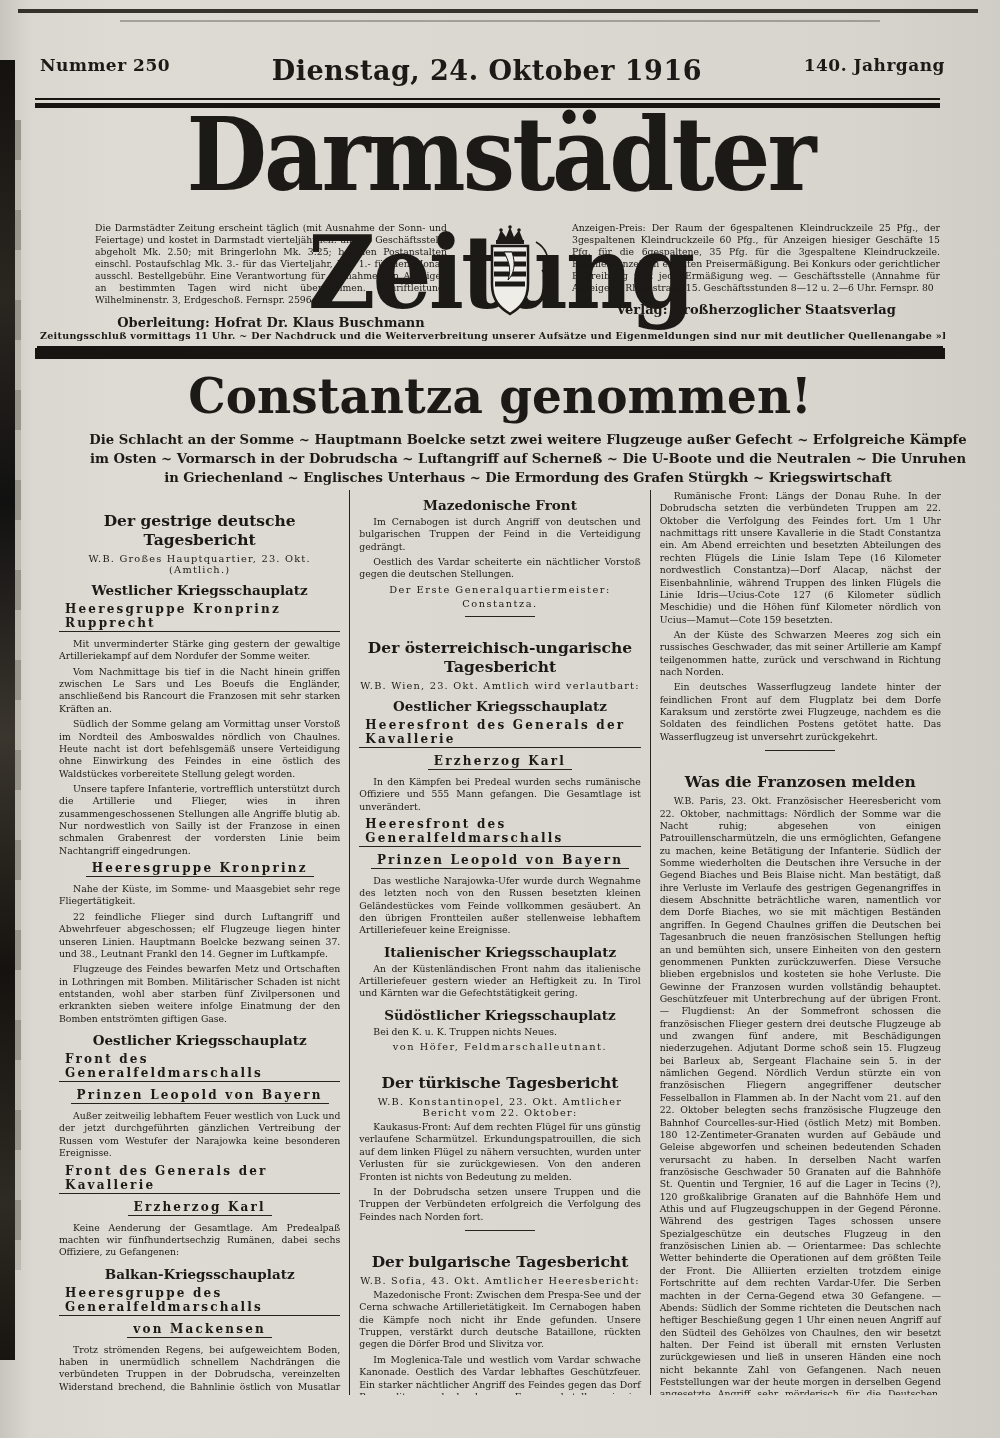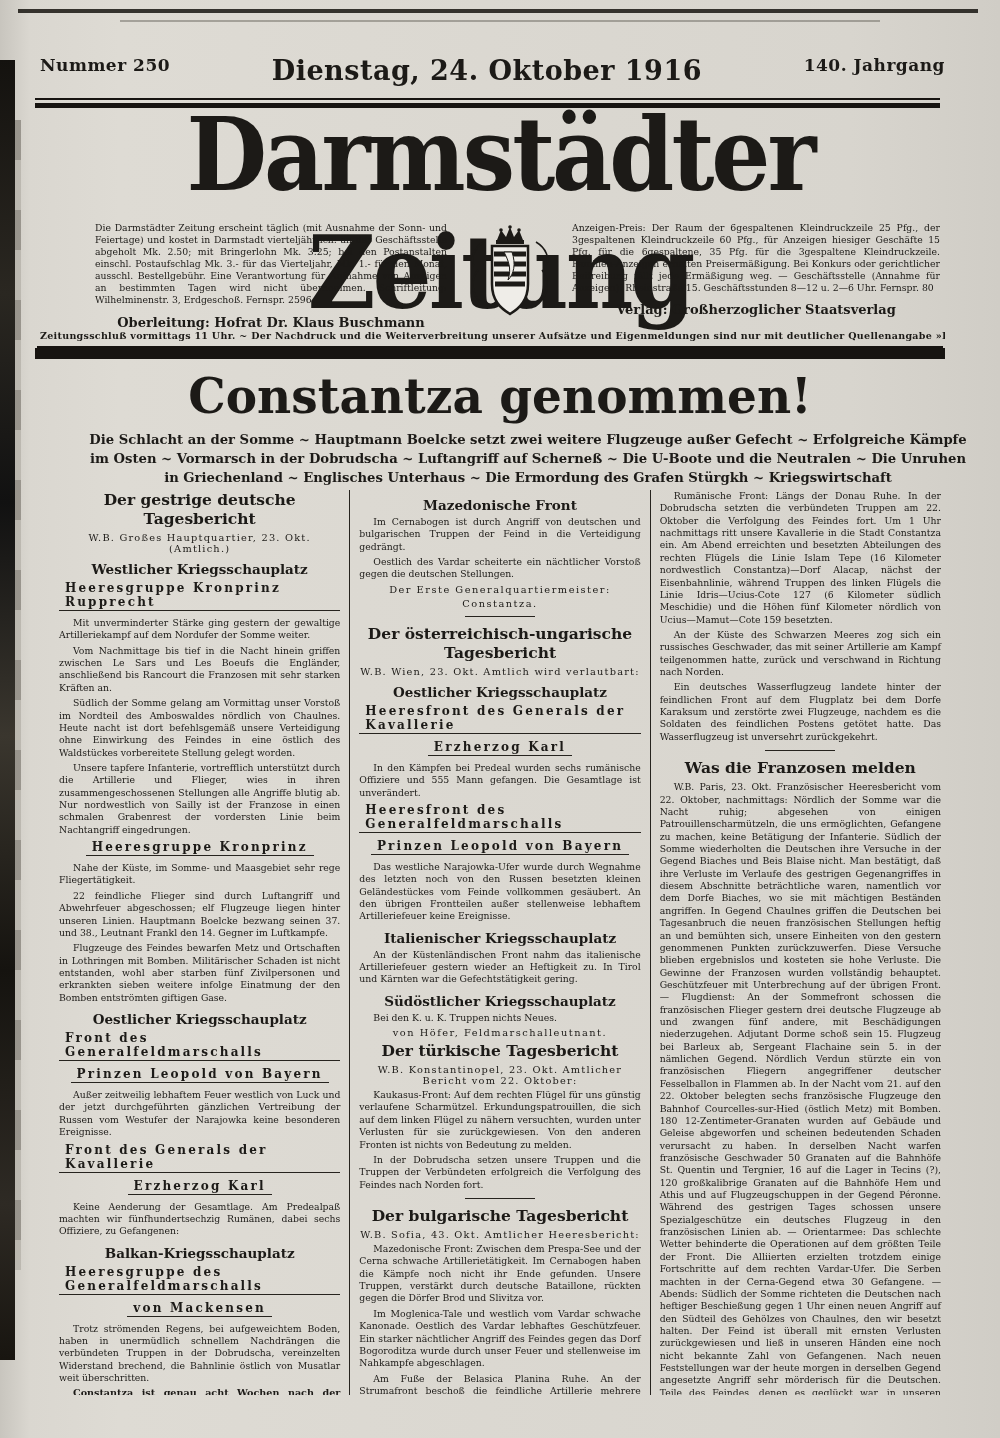--- a/index.html
+++ b/index.html
@@ -39,21 +39,21 @@
       font-size:47px;font-weight:bold;letter-spacing:0px;transform:scaleY(1.05);}
   .subheadline{position:absolute;left:55px;top:430px;width:890px;text-align:center;
       font-size:13.2px;font-weight:bold;line-height:1.45;margin-left:28px;}
 
   
   .cols{position:absolute;left:50px;top:490px;width:900px;height:905px;display:flex;overflow:hidden;}
   .col{flex:1 1 0;padding:0 9px;overflow:hidden;}
   .col + .col{border-left:1.5px solid #26231e;}
 
   .blk{margin:0 0 3px 0;}
-  .blk-h1{text-align:center;font-weight:bold;font-size:15.5px;margin:0 0 4px 0;}
+  .blk-h1{text-align:center;font-weight:bold;font-size:15.5px;margin:21px 0 4px 0;}
   .blk-h2{text-align:center;font-weight:bold;font-size:13.5px;margin:7px 0 3px 0;}
   .blk-h3{text-align:left;font-size:12px;letter-spacing:2.2px;font-weight:bold;
           width:fit-content;margin:4px auto 6px auto;border-bottom:1px solid #26231e;padding:0 6px 1px 6px;}
   .blk-date{text-align:center;font-size:9.8px;letter-spacing:1.2px;margin:2px 0 3px 0;}
   .blk-p{font-size:9.3px;line-height:1.33;text-align:justify;text-indent:14px;}
   .blk-pb{font-size:9.6px;line-height:1.33;text-align:justify;text-indent:14px;font-weight:bold;}
   .blk-sig{text-align:center;font-size:9.8px;letter-spacing:1.5px;margin:3px 0;}
   .blk-hr{width:70px;border-top:1.5px solid #26231e;margin:7px auto;}
 </style>
 </head>

